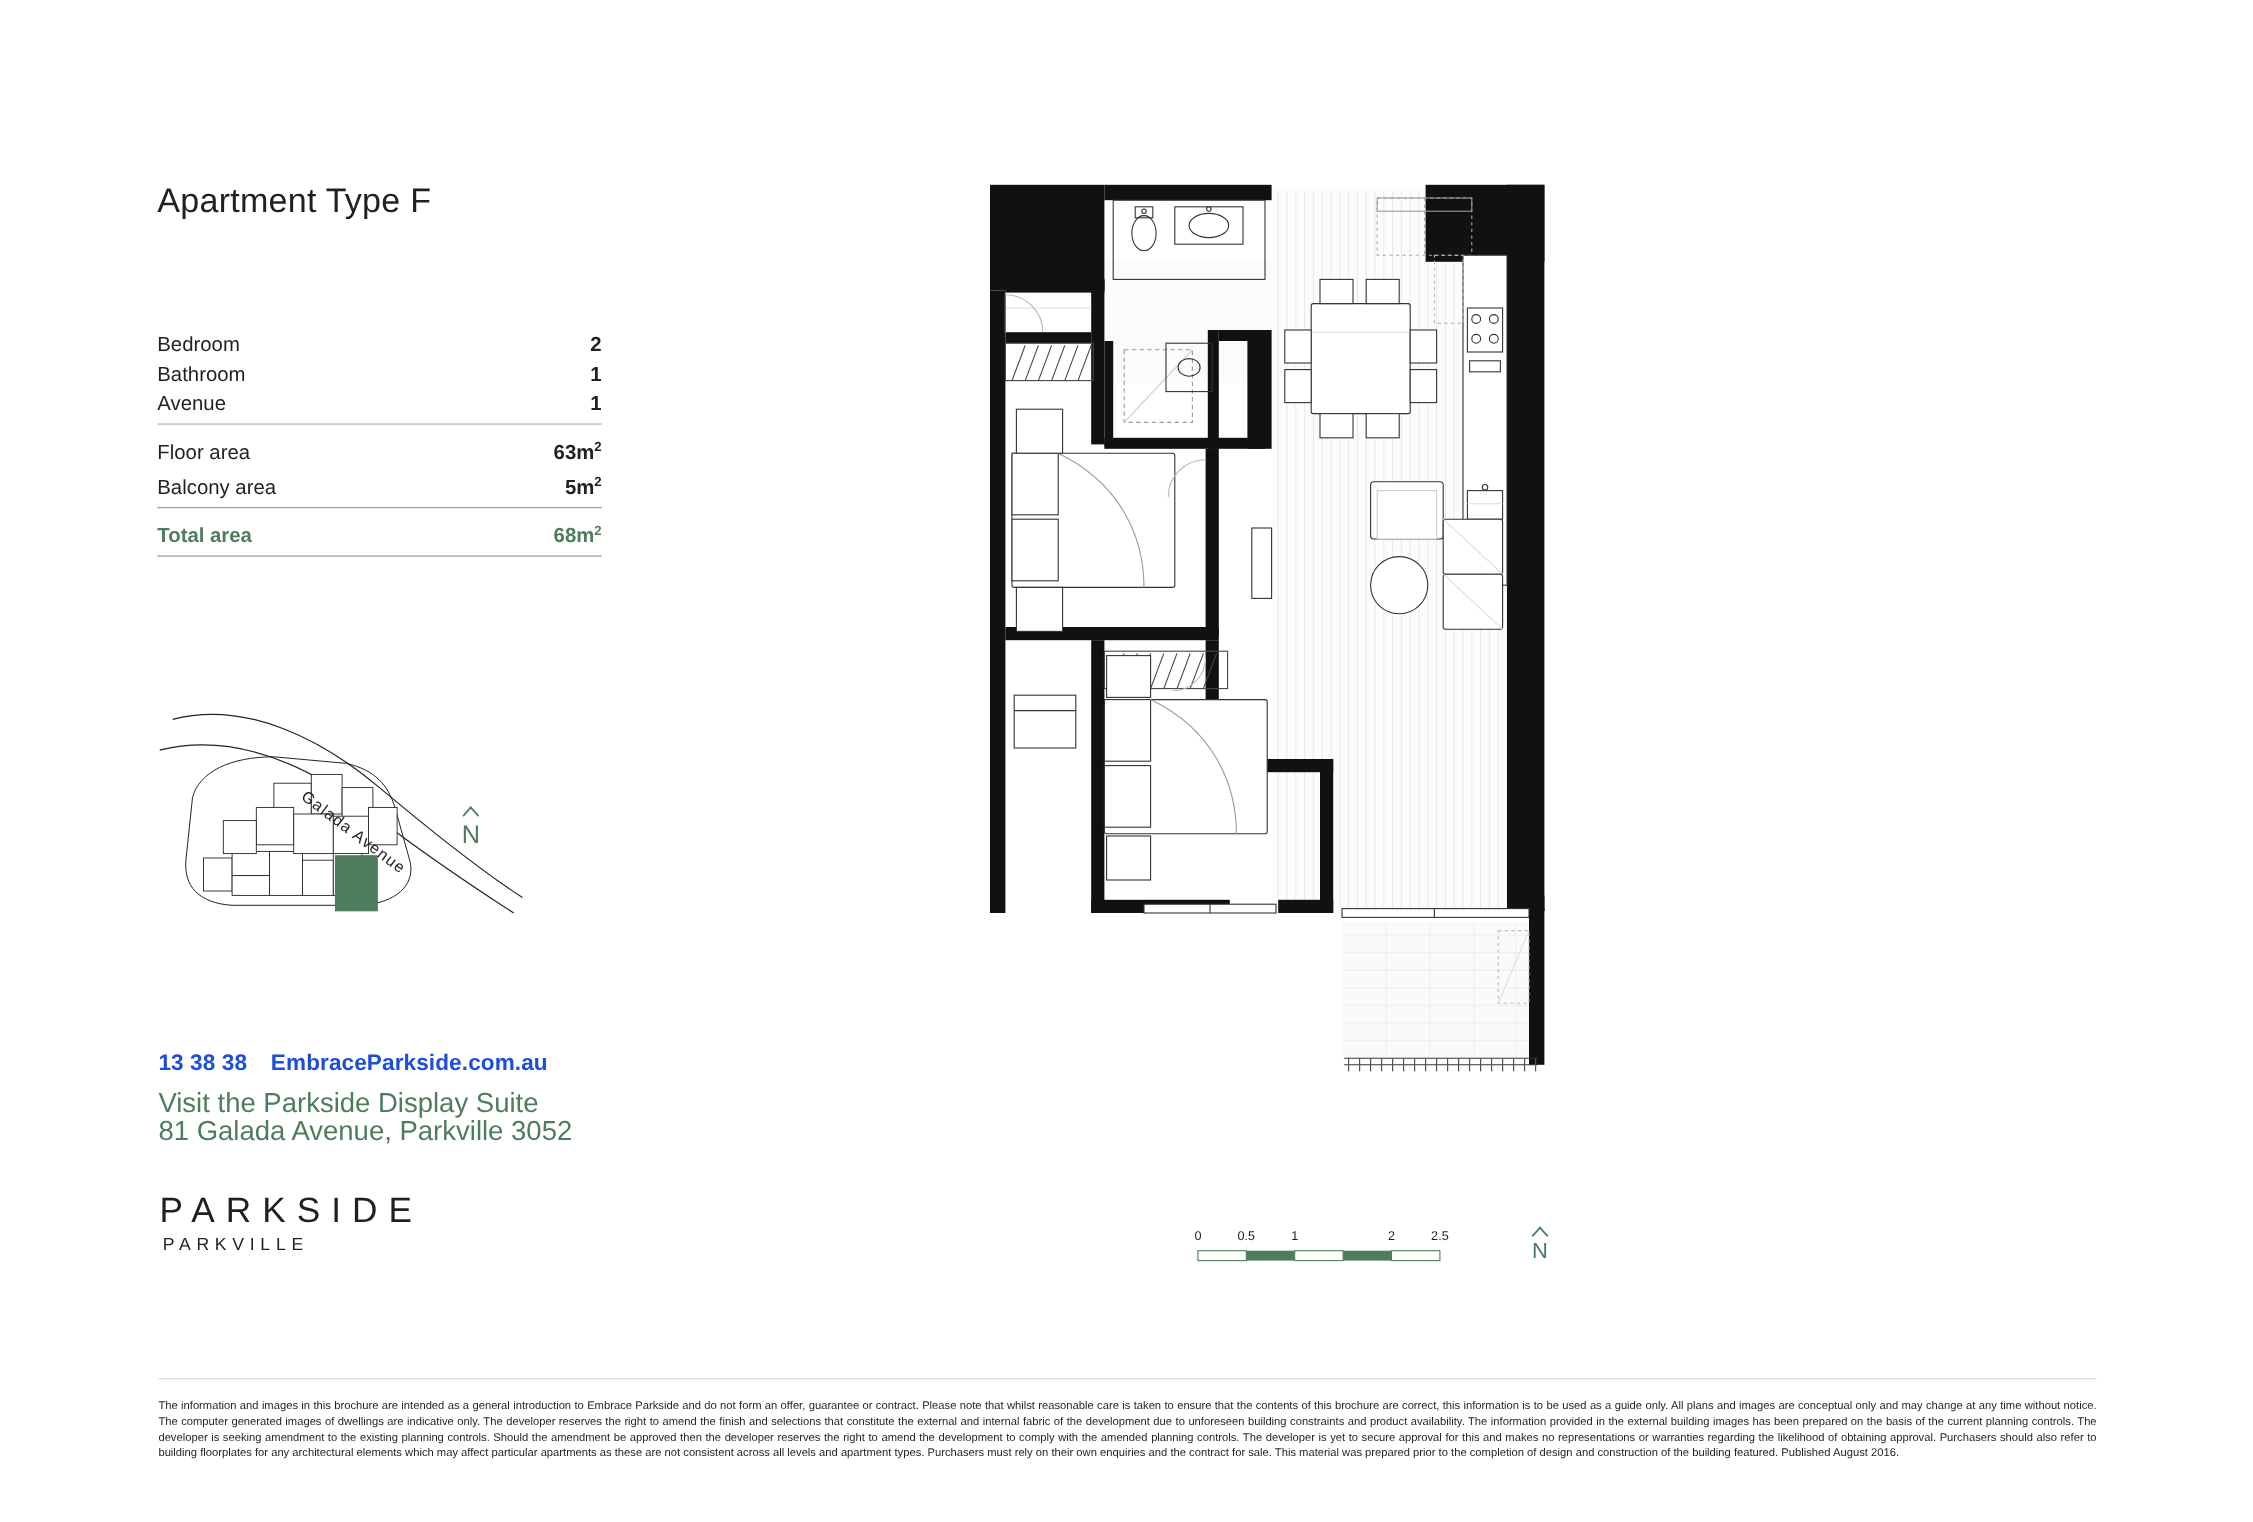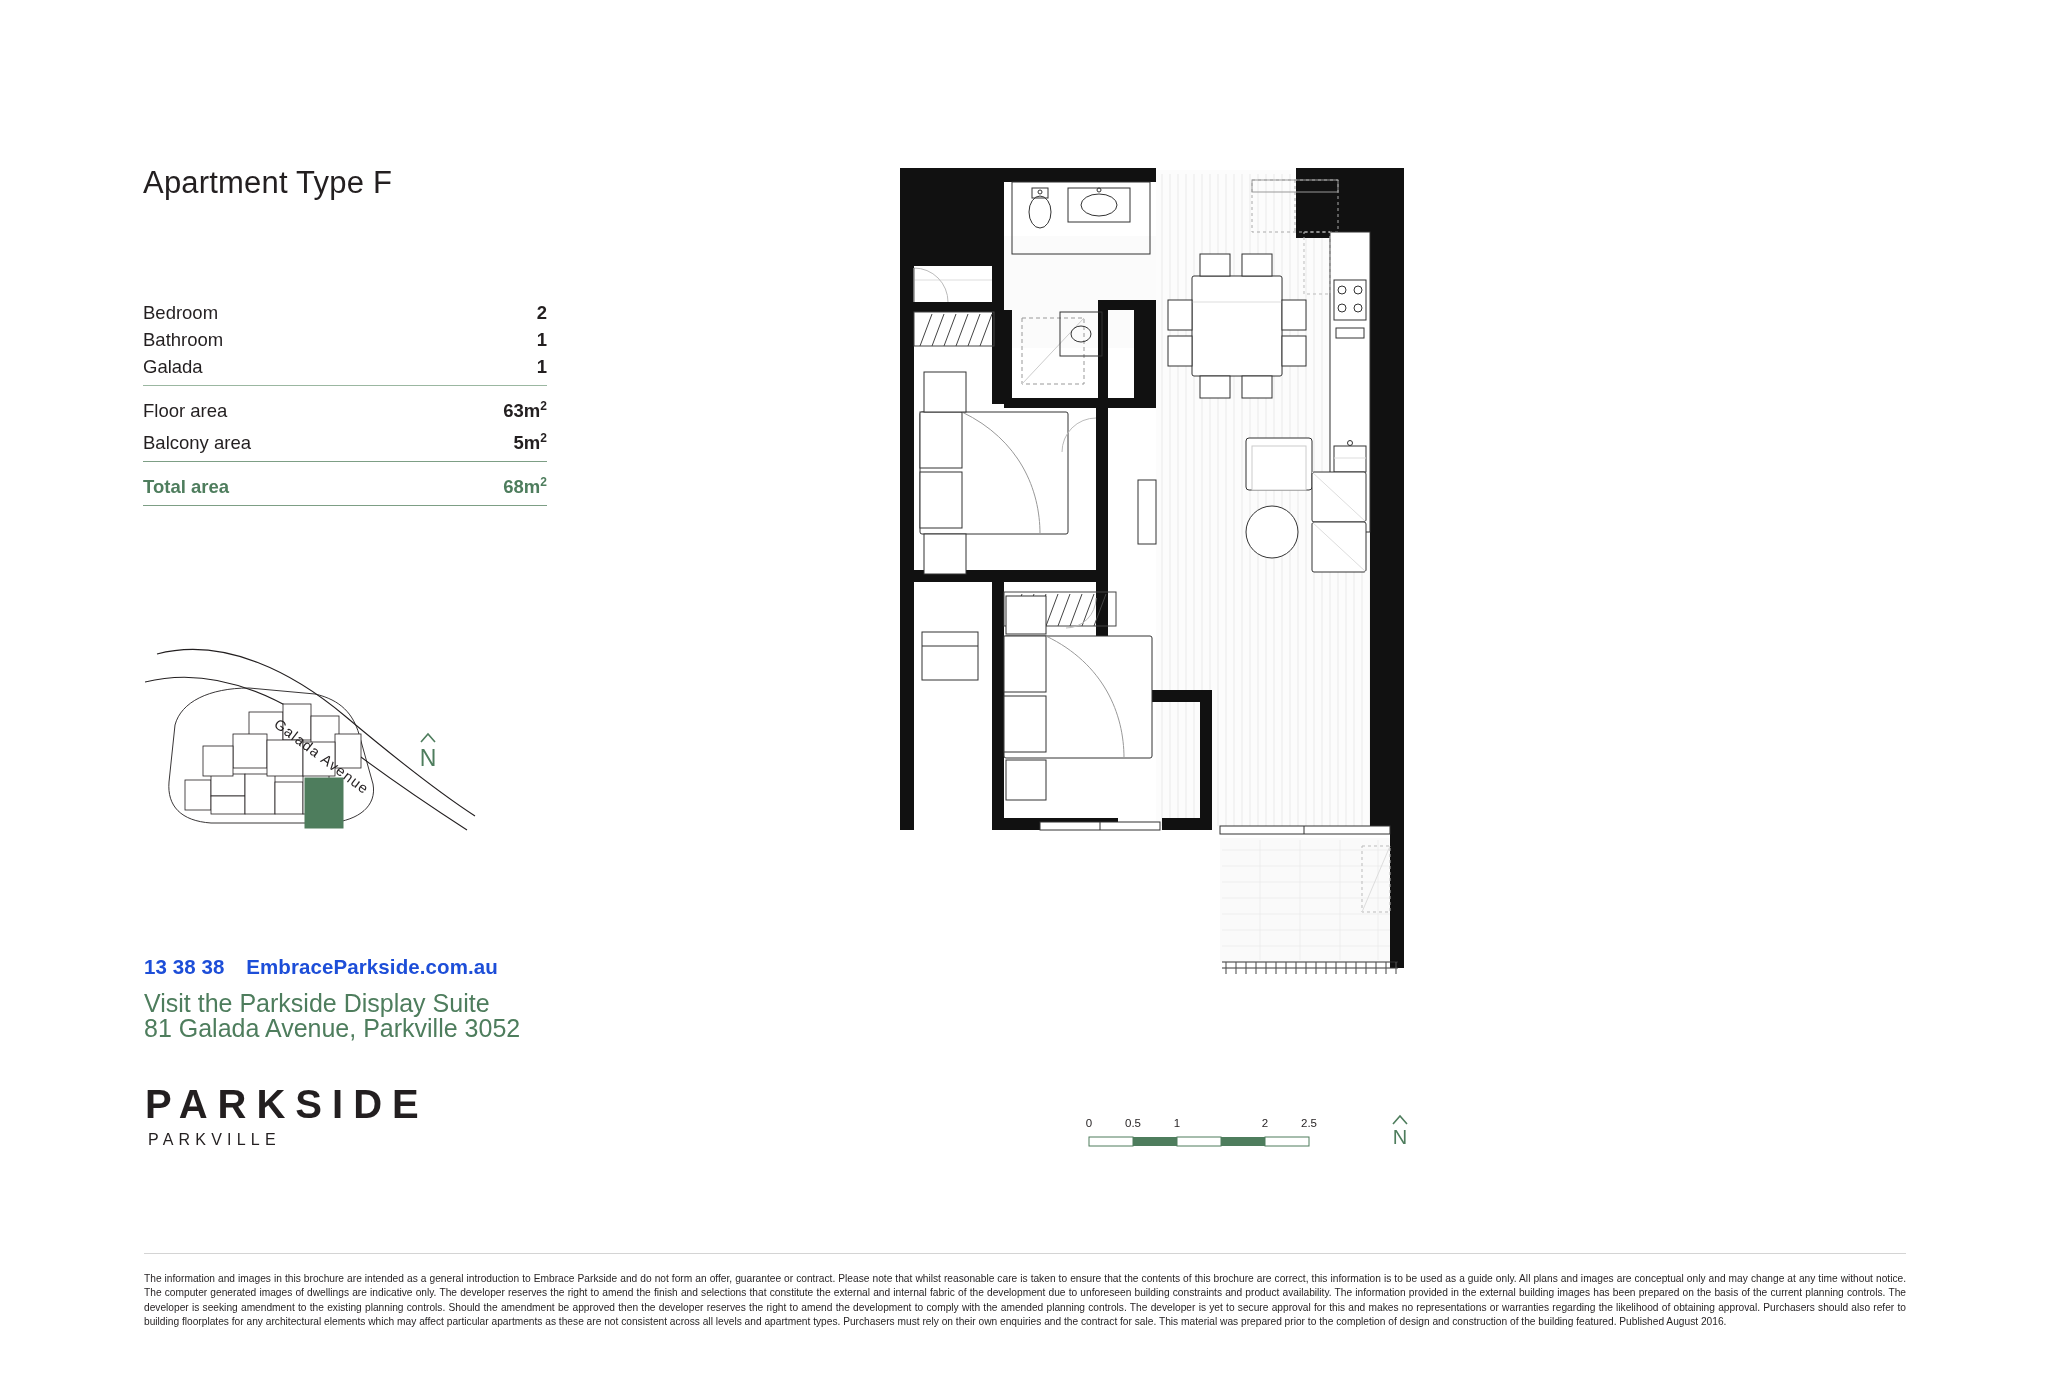--- a/index.html
+++ b/index.html
@@ -104,24 +104,24 @@
     color: #4e7d5d;
   }
 
   
   .logo {
     position: absolute;
     left: 145px;
     top: 1082px;
   }
   .logo .brand {
-    font-size: 40px;
+    font-size: 32px;
     letter-spacing: 10px;
     color: #231f20;
-    font-weight: 700;
+    font-weight: 400;
   }
   .logo .sub {
     font-size: 16px;
     letter-spacing: 5.2px;
     color: #231f20;
     margin-top: 4px;
     margin-left: 3px;
   }
 
   
@@ -187,21 +187,21 @@
 
     <div class="spec-row">
       <span class="label">Bedroom</span>
       <span class="value">2</span>
     </div>
     <div class="spec-row">
       <span class="label">Bathroom</span>
       <span class="value">1</span>
     </div>
     <div class="spec-row">
-      <span class="label">Galada</span>
+      <span class="label">Avenue</span>
       <span class="value">1</span>
     </div>
 
     <div class="spec-rule thin"></div>
 
     <div class="spec-row">
       <span class="label">Floor area</span>
       <span class="value"><span>63m</span><span class="sup">2</span></span>
     </div>
     <div class="spec-row">

